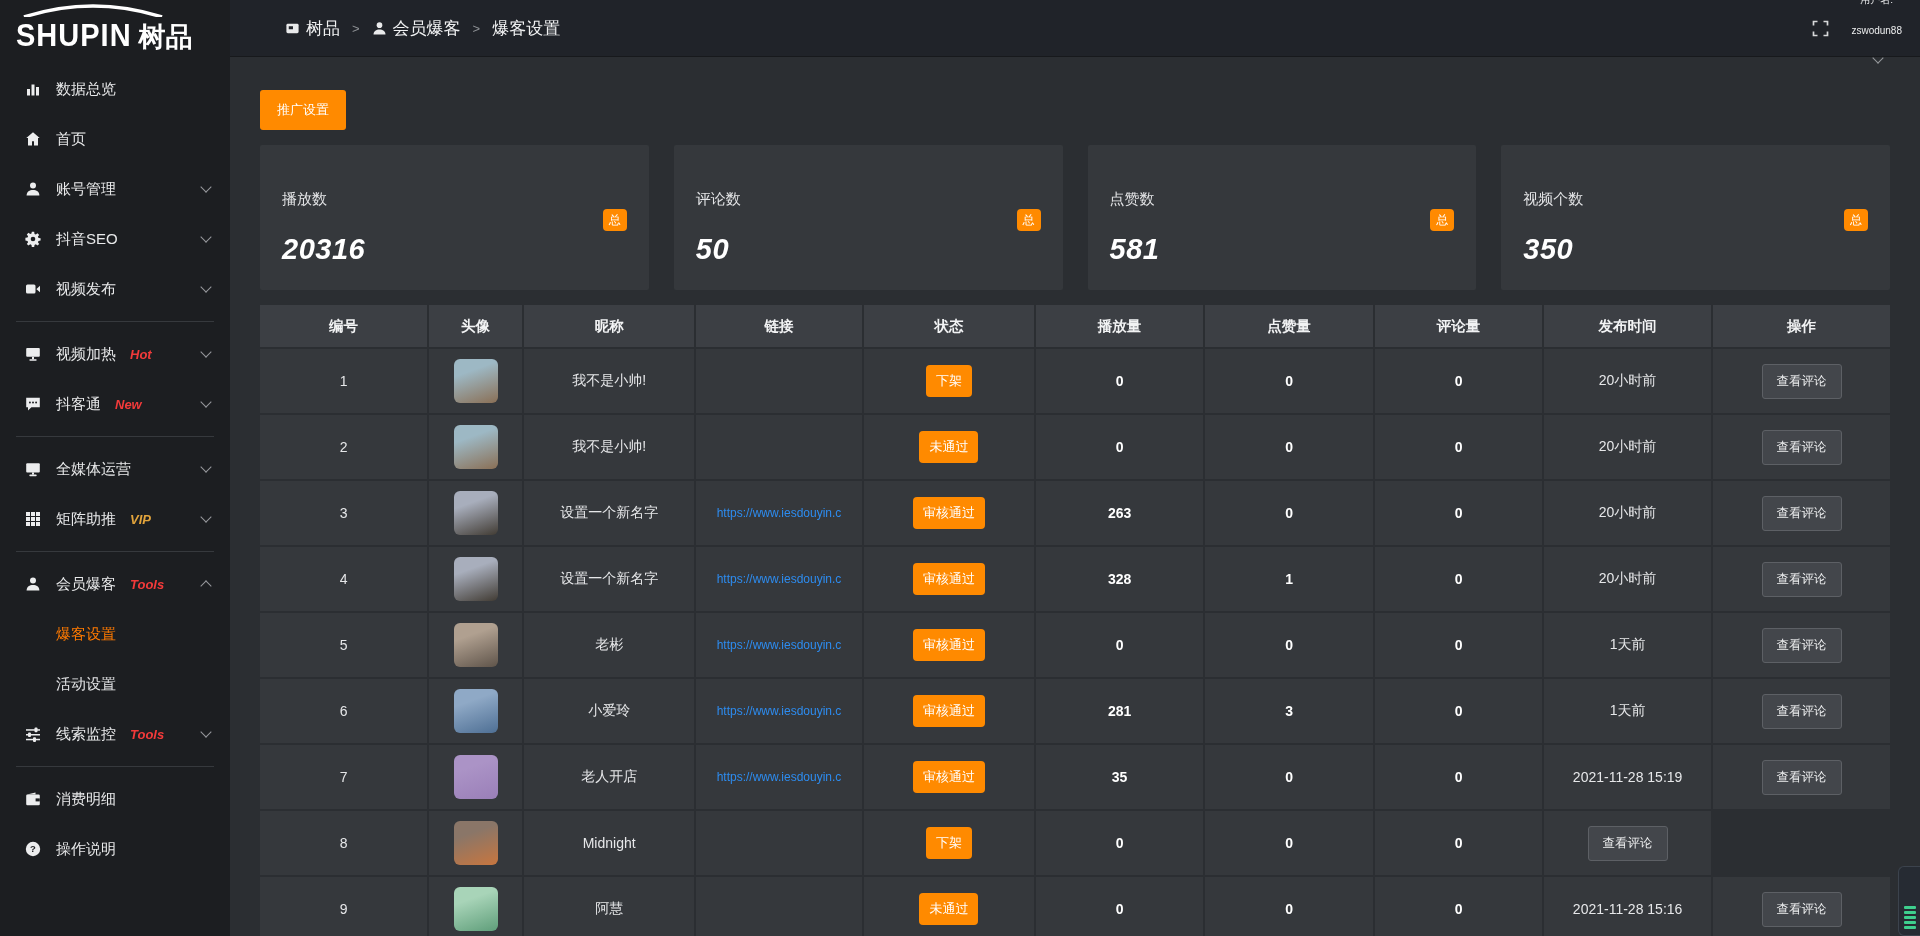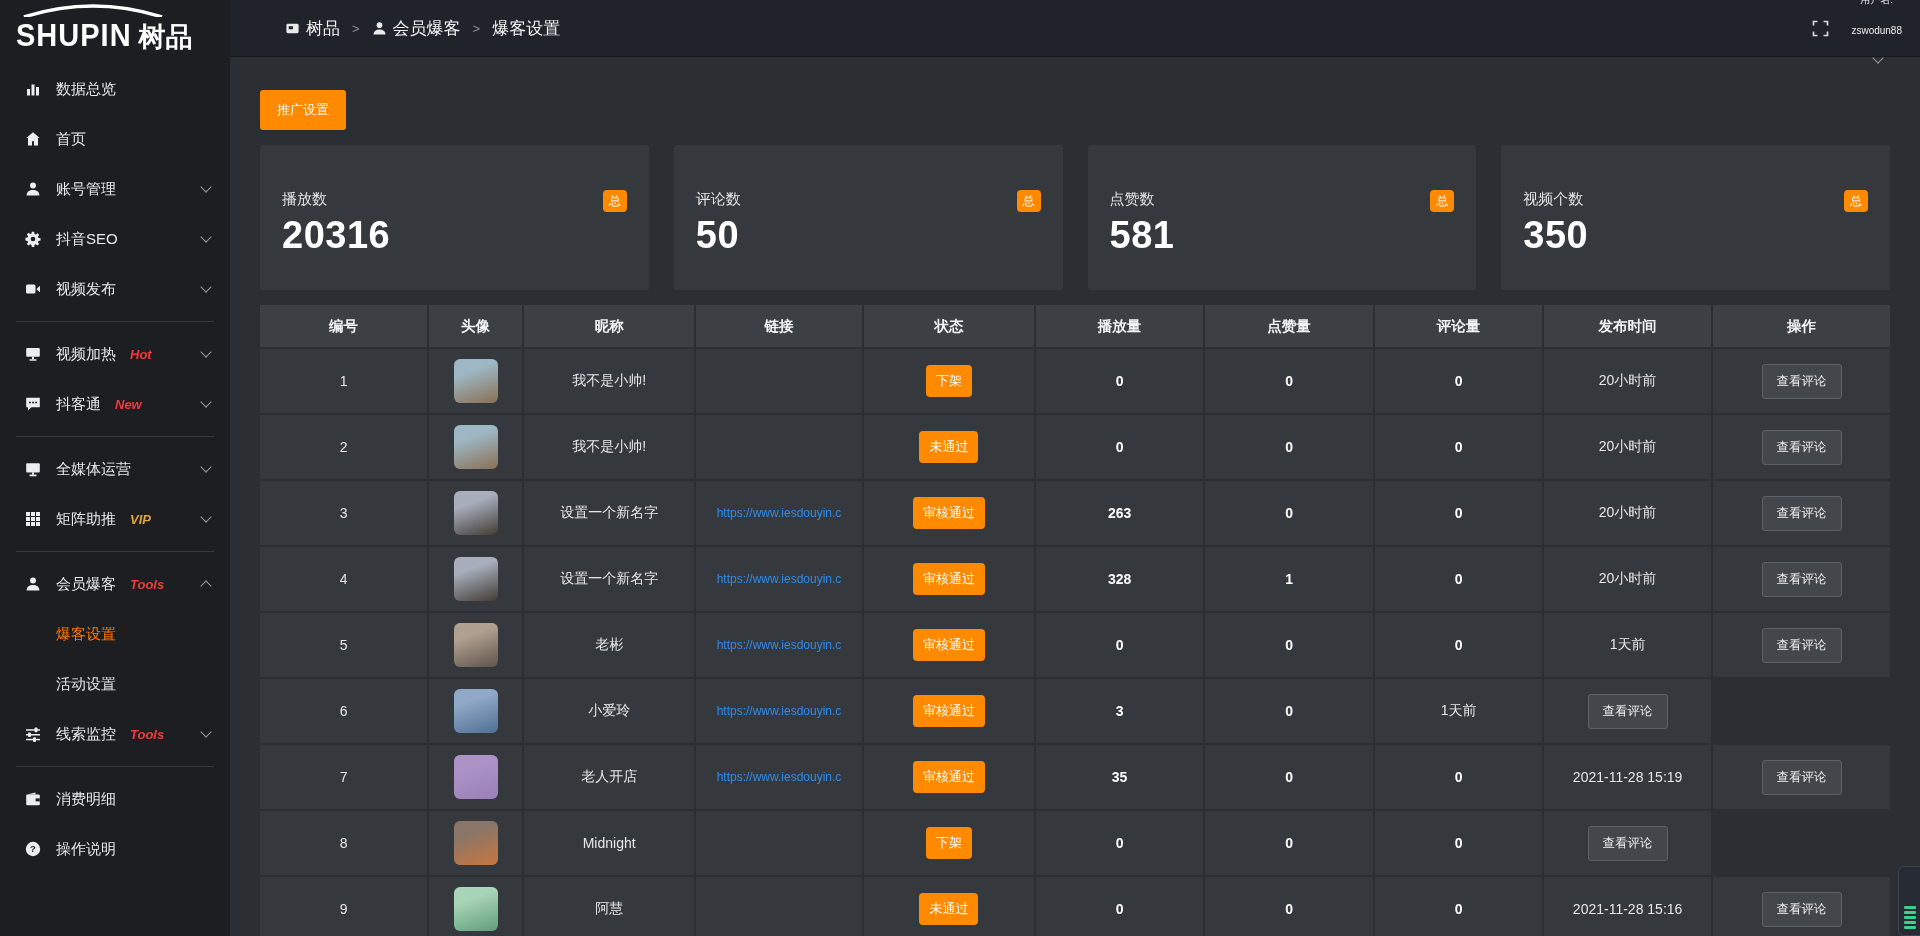--- a/index.html
+++ b/index.html
@@ -39,25 +39,25 @@
   .fs-icon svg { width:17px; height:17px; stroke:#d7d8da; stroke-width:1.7; fill:none; }
   .userbox { display:flex; align-items:center; gap:18px; font-size:10px; color:#eceDee; cursor:pointer;flex-direction:column; }
   .userbox .chev { margin:0 0 2px 2px; }
 
   
   .content { padding:33px 30px 0 30px; position:relative; }
   .promo-btn { display:inline-block; background:#ff8a00; color:#fff; font-size:13px; padding:11px 17px;
                border-radius:3px; border:none; cursor:pointer; font-family:inherit; }
   .stats { display:flex; gap:25px; margin-top:15px; }
   .stat-card { flex:1; height:145px; background:#35383c; border-radius:2px; padding:45px 22px 0 22px; }
-  .stat-top { display:flex; align-items:flex-start; }
+  .stat-top { display:flex; align-items:flex-start;flex-direction:column; }
   .stat-label { font-size:15px; color:#e3e4e6; }
   .stat-badge { margin-left:auto; background:#ff8a00; color:#fff; font-size:12px; width:24px; height:22px;
                 border-radius:4px; display:flex; align-items:center; justify-content:center; }
-  .stat-value { font-size:38px; font-weight:600; color:#fff; margin-top:2px; letter-spacing:.5px; }
+  .stat-value { font-size:29px; font-weight:600; color:#fff; margin-top:2px; letter-spacing:.5px;font-style:italic; }
 
   
   .table { margin-top:15px; }
   .tr { display:grid; grid-template-columns:10.25% 5.7% 10.45% 10.15% 10.45% 10.25% 10.3% 10.25% 10.25% 1fr;
         column-gap:2px; margin-bottom:2px; }
   .td, .th { background:#35383c; display:flex; align-items:center; justify-content:center; font-size:14px; overflow:hidden; }
   .th { background:#3c3f44; height:42px; font-weight:700; font-size:14.5px; color:#f2f3f4; }
   .td { height:64px; color:#e6e7e9; }
   .td.num { font-weight:600; color:#fff; }
   .avatar { width:44px; height:44px; border-radius:6px; }
@@ -431,20 +431,21 @@
             <div class="td">
               <div class="avatar" style="background: linear-gradient(160deg, rgb(143, 169, 198) 30%, rgb(78, 111, 148));"></div>
             </div>
             <div class="td">小爱玲</div>
             <div class="td">
               <a class="link-a">https://www.iesdouyin.c</a>
             </div>
             <div class="td">
               <span class="status-badge">审核通过</span>
             </div>
+            <div class="td num">281</div>
             <div class="td num">3</div>
             <div class="td num">0</div>
             <div class="td">1天前</div>
             <div class="td">
               <button class="action-btn">查看评论</button>
             </div>
           </div>
           <div class="tr">
             <div class="td">7</div>
             <div class="td">

